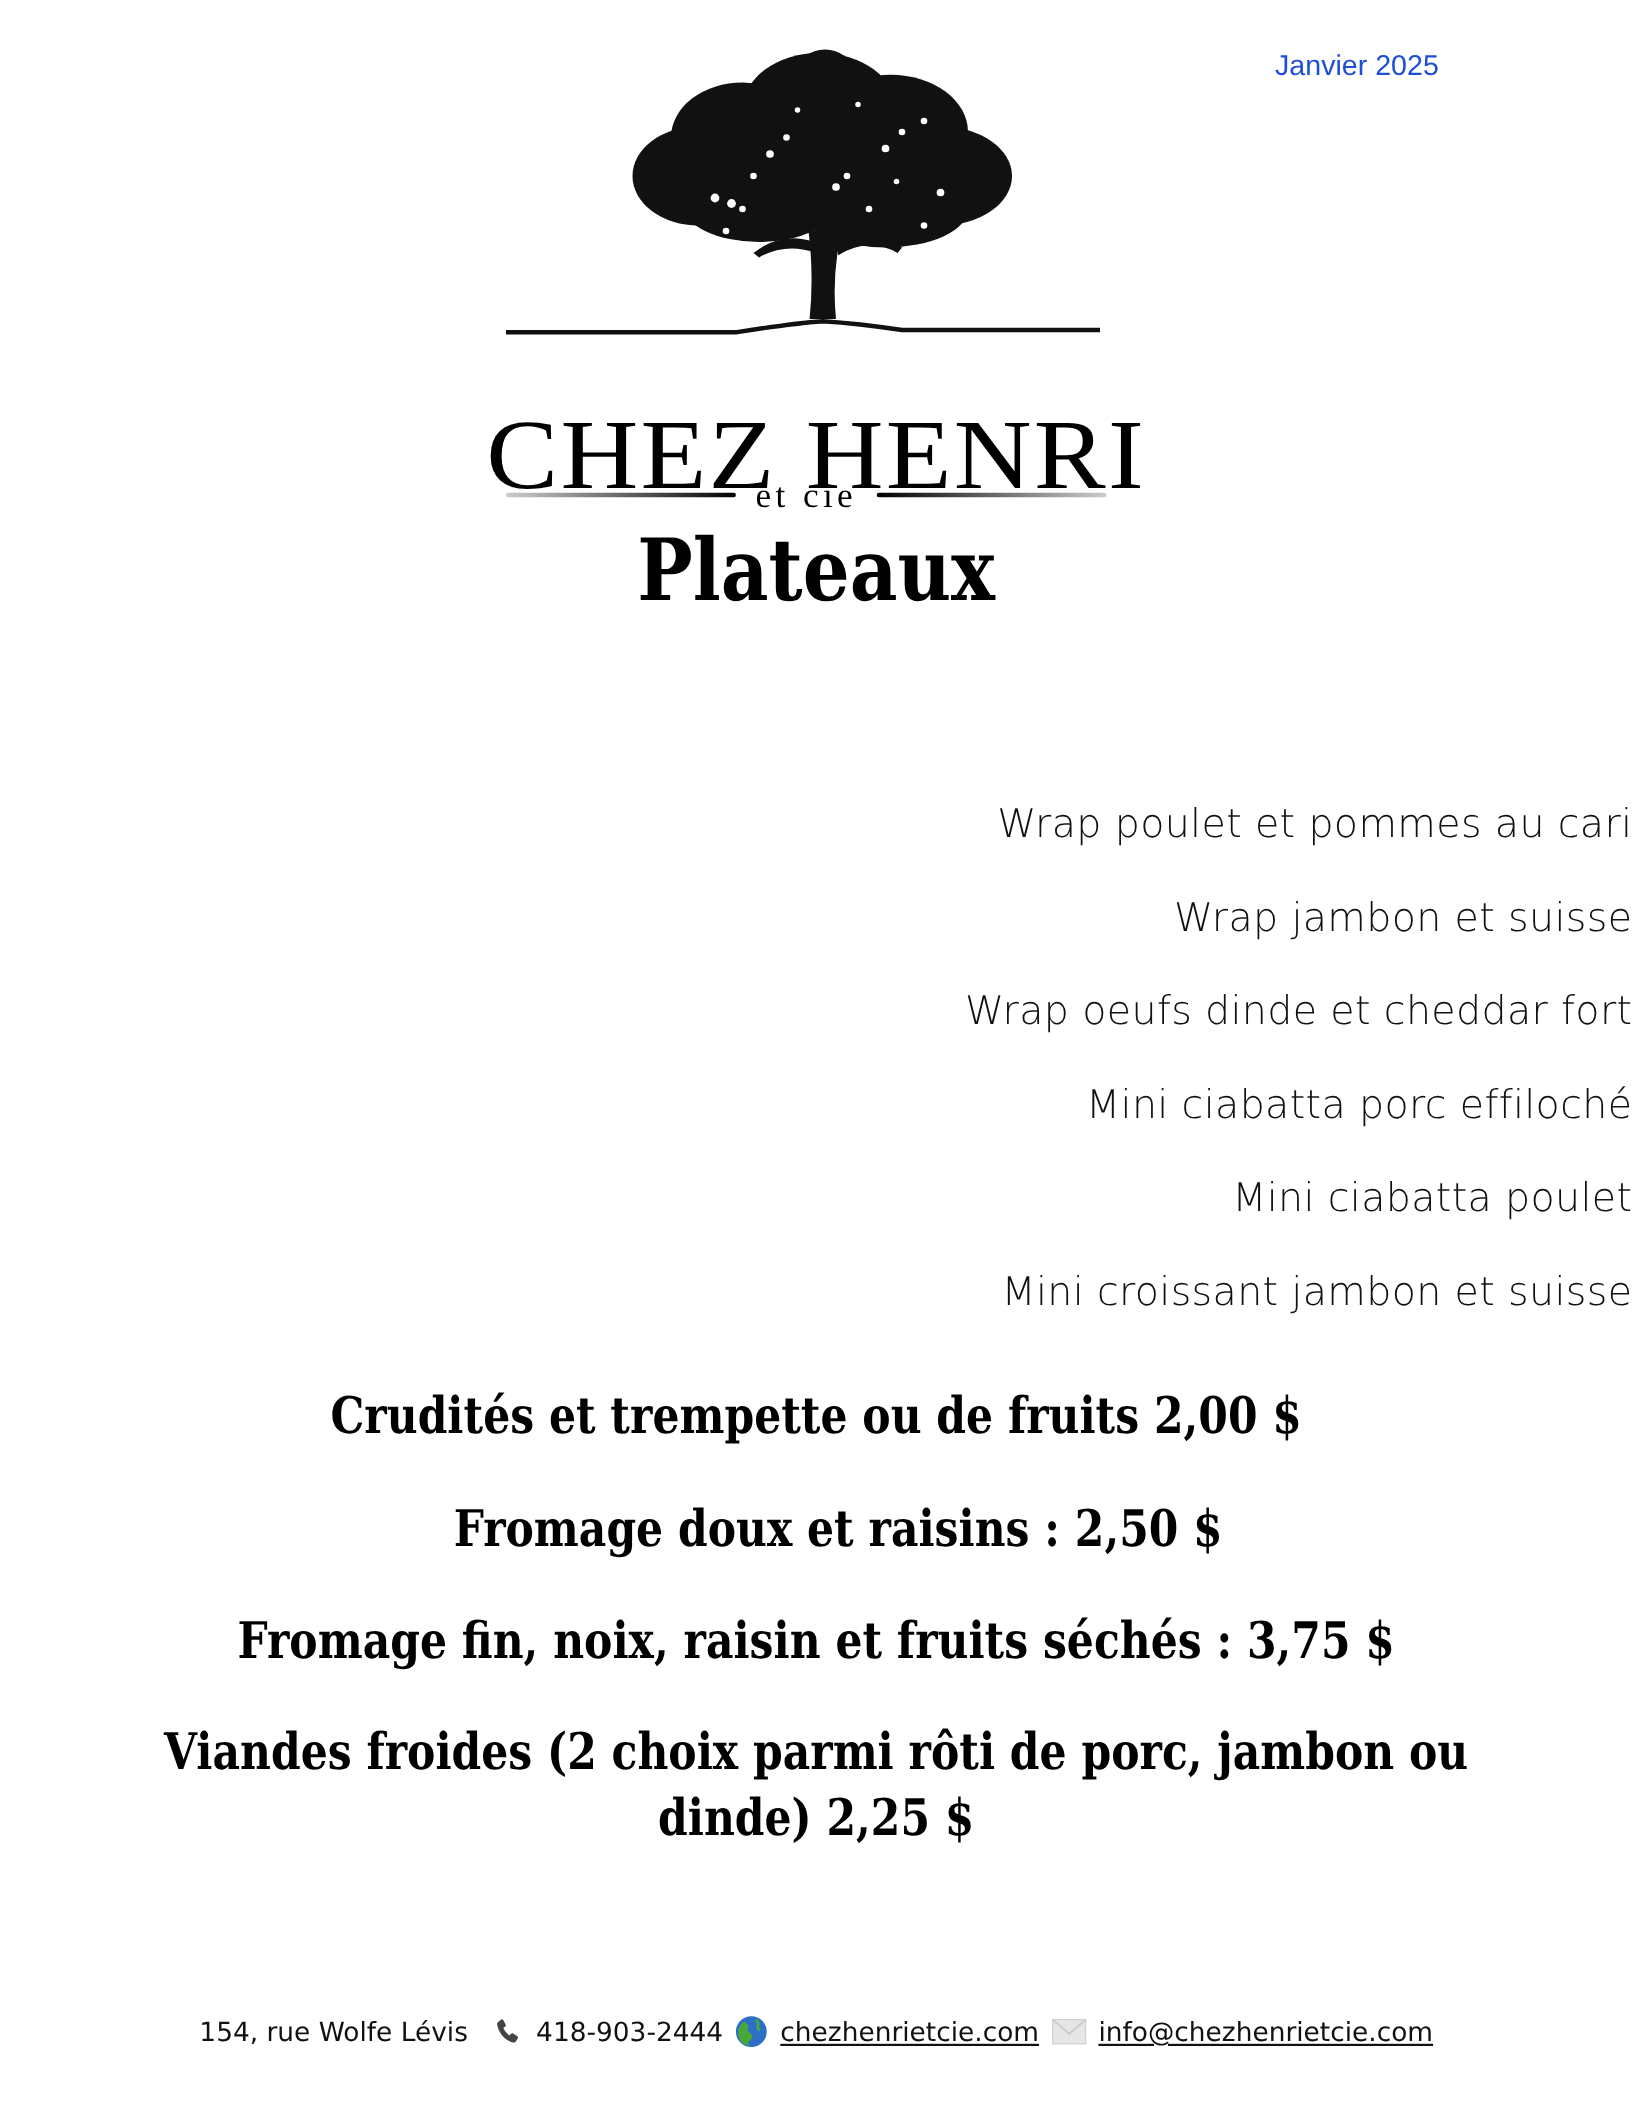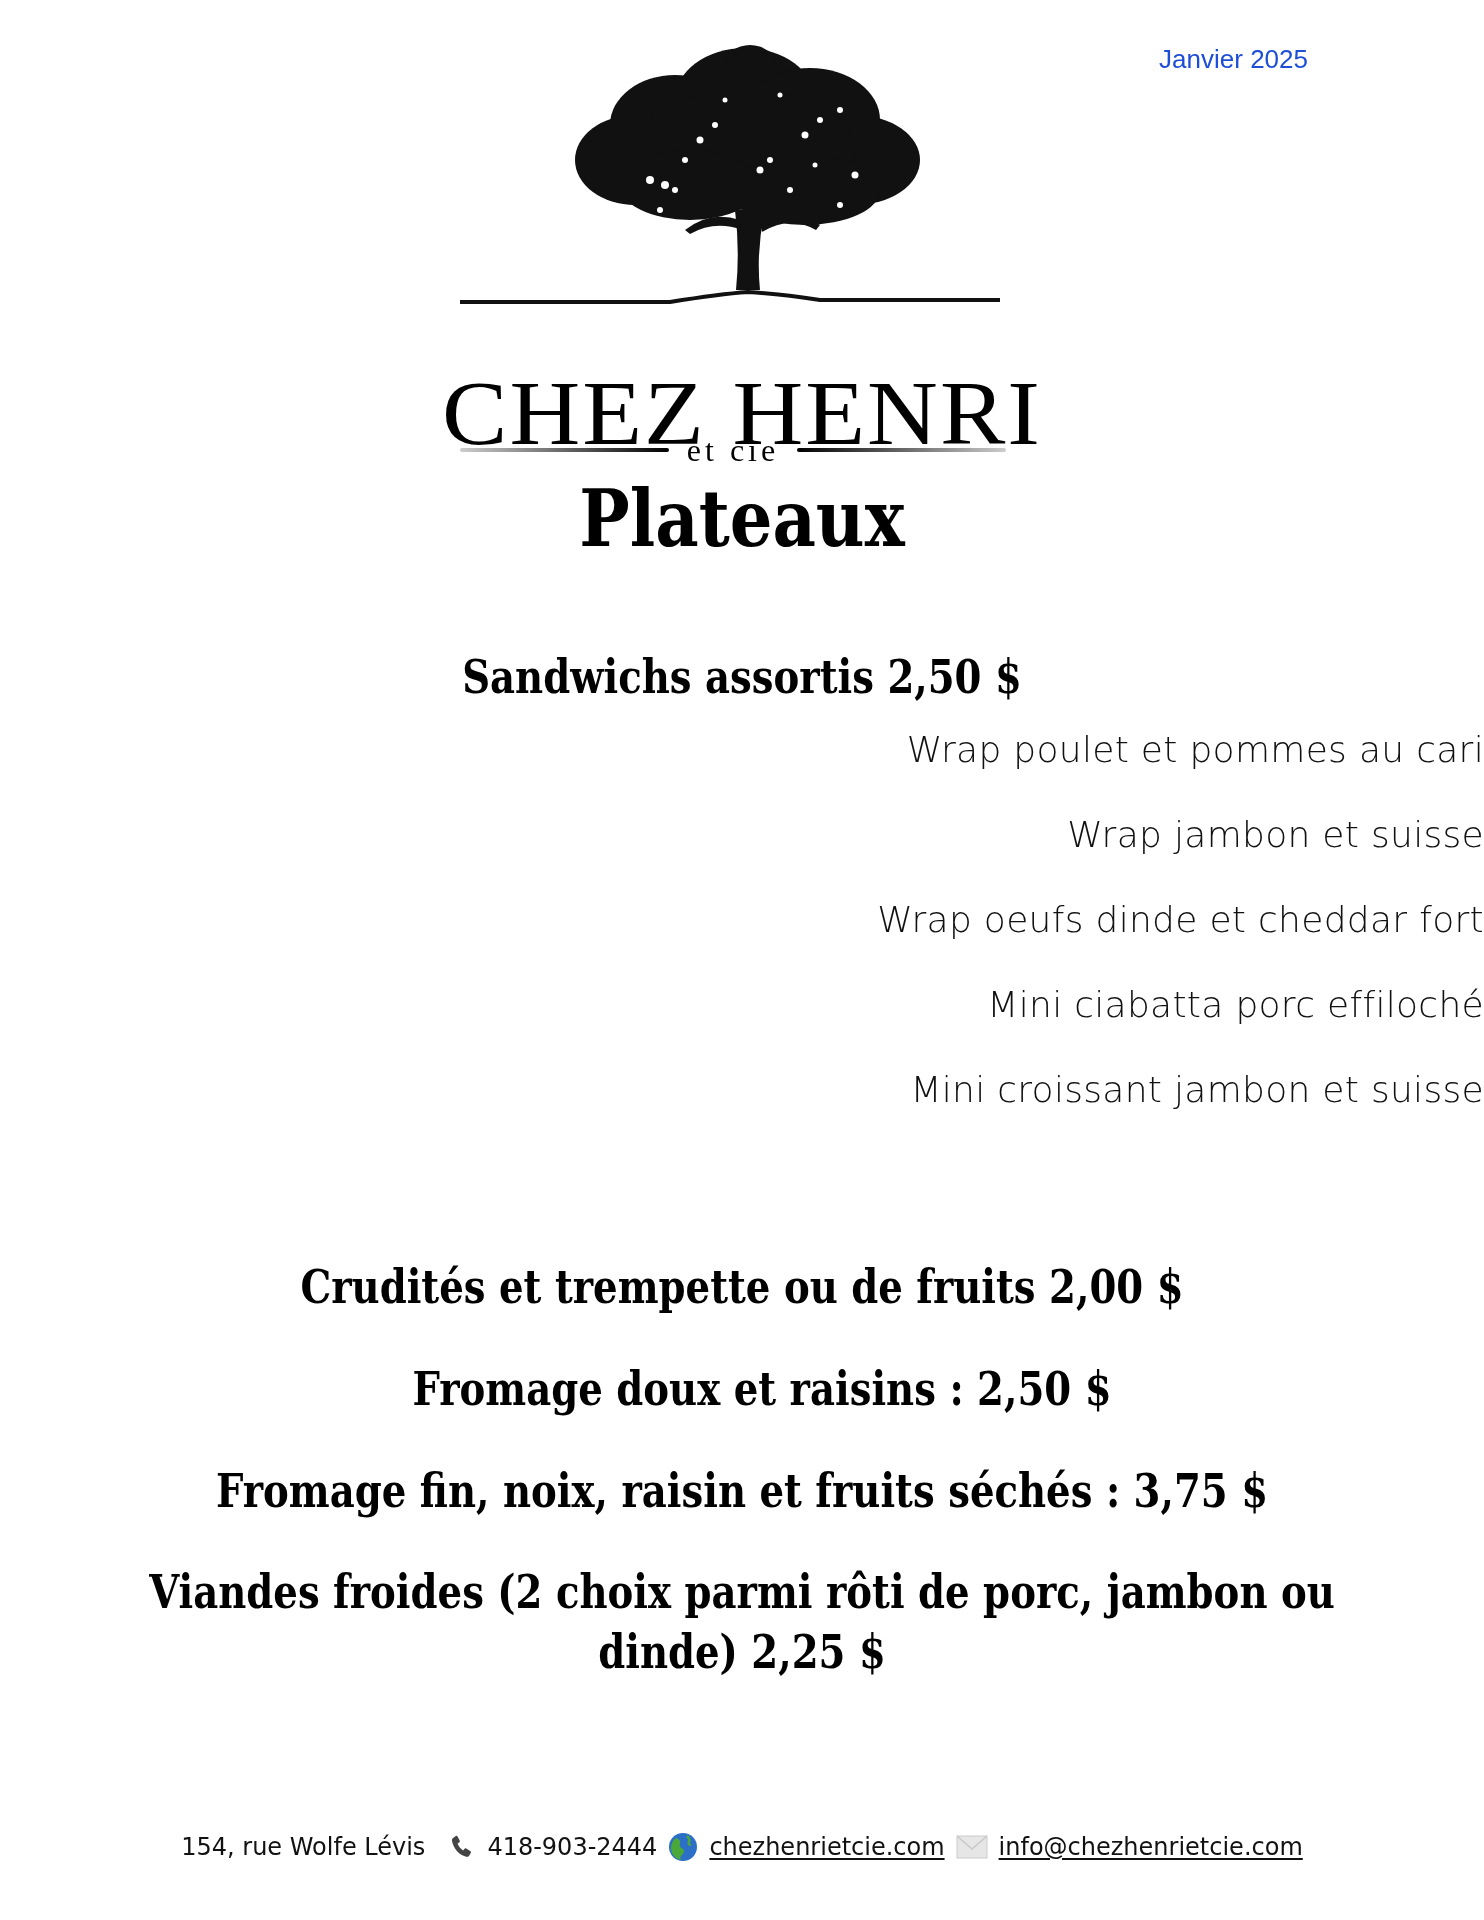--- a/index.html
+++ b/index.html
@@ -106,29 +106,27 @@
   </div>
 
   <div class="brand-sub-row">
     <div class="brand-rule left"></div>
     <div class="brand-sub">et cie</div>
     <div class="brand-rule right"></div>
   </div>
 
   <div class="title">Plateaux</div>
 
-  <div class="section" style="top:648px;">
-    <div class="heading">Sandwichs assortis 2,50 $</div>
-  </div>
 
   <div class="items">
     <div class="item">Wrap poulet et pommes au cari</div>
     <div class="item">Wrap jambon et suisse</div>
     <div class="item">Wrap oeufs dinde et cheddar fort</div>
     <div class="item">Mini ciabatta porc effiloché</div>
+    <div class="item">Mini ciabatta poulet</div>
     <div class="item">Mini croissant jambon et suisse</div>
   </div>
 
   <div class="section" style="top:1258px;">
     <div class="heading">Crudités et trempette ou de fruits 2,00 $</div>
   </div>
 
   <div class="section" style="top:1360px;padding-left:40px;">
     <div class="heading">Fromage doux et raisins : 2,50 $</div>
   </div>

